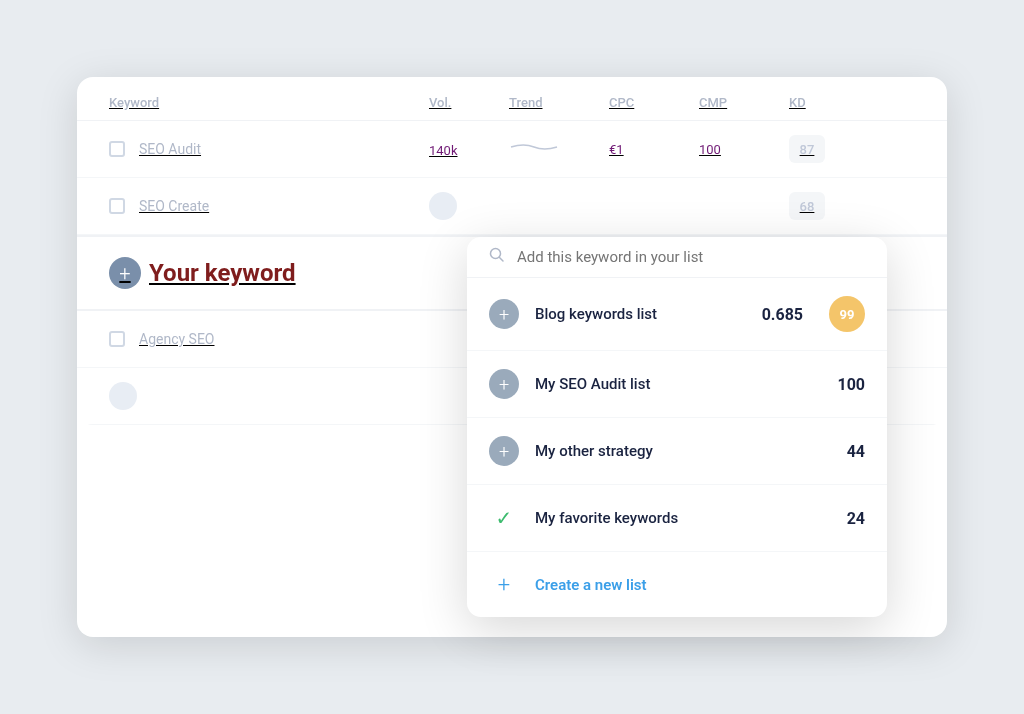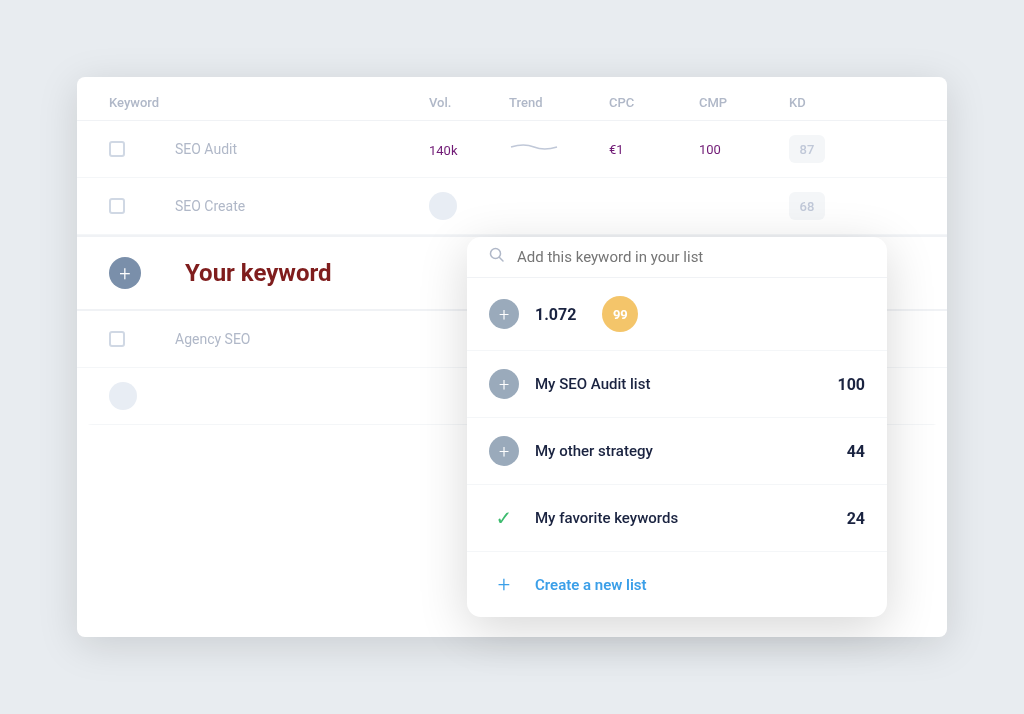--- a/index.html
+++ b/index.html
@@ -9,26 +9,27 @@
       align-items: center;
       justify-content: center;
       width: 1024px;
       height: 714px;
       font-family: -apple-system, BlinkMacSystemFont, 'Segoe UI', Roboto, sans-serif;
       overflow: hidden;
     }
 
     .card {
       background: #fff;
-      border-radius: 8px;
+      border-radius: 16px;
       box-shadow: 0 8px 40px rgba(0,0,0,0.13);
       width: 870px;
       min-height: 560px;
       position: relative;
       overflow: visible;
+      text-decoration: underline;
     }
 
     
     .table-area {
       padding: 0;
       border-radius: 16px;
       overflow: hidden;
     }
 
     .table-header {
@@ -69,21 +70,20 @@
 
     .row-keyword {
       display: flex;
       align-items: center;
     }
 
     .row-keyword-text {
       font-size: 14px;
       color: #b0b8c8;
       font-weight: 400;
-      margin-left: 36px;
     }
 
     .row-keyword-text.active {
       color: #7f1d1d;
       font-weight: 700;
       font-size: 24px;
     }
 
     .vol-bubble {
       width: 28px;
@@ -357,21 +357,22 @@
         <svg width="16" height="16" viewBox="0 0 16 16" fill="none">
           <circle cx="6.5" cy="6.5" r="5" stroke="#b0b8c8" stroke-width="1.5"></circle>
           <line x1="10.5" y1="10.5" x2="14" y2="14" stroke="#b0b8c8" stroke-width="1.5" stroke-linecap="round"></line>
         </svg>
       </span>
       <input type="text" placeholder="Add this keyword in your list" style="">
     </div>
 
     <div class="dropdown-list-item">
       <div class="item-icon-circle">+</div>
-      <span class="item-count">1.072</span>
+      <span class="item-name">Blog keywords list</span>
+      <span class="item-count">0.685</span>
       <div class="kd-badge-orange">99</div>
     </div>
 
     <div class="dropdown-list-item">
       <div class="item-icon-circle">+</div>
       <span class="item-name">My SEO Audit list</span>
       <span class="item-count">100</span>
     </div>
 
     <div class="dropdown-list-item">

